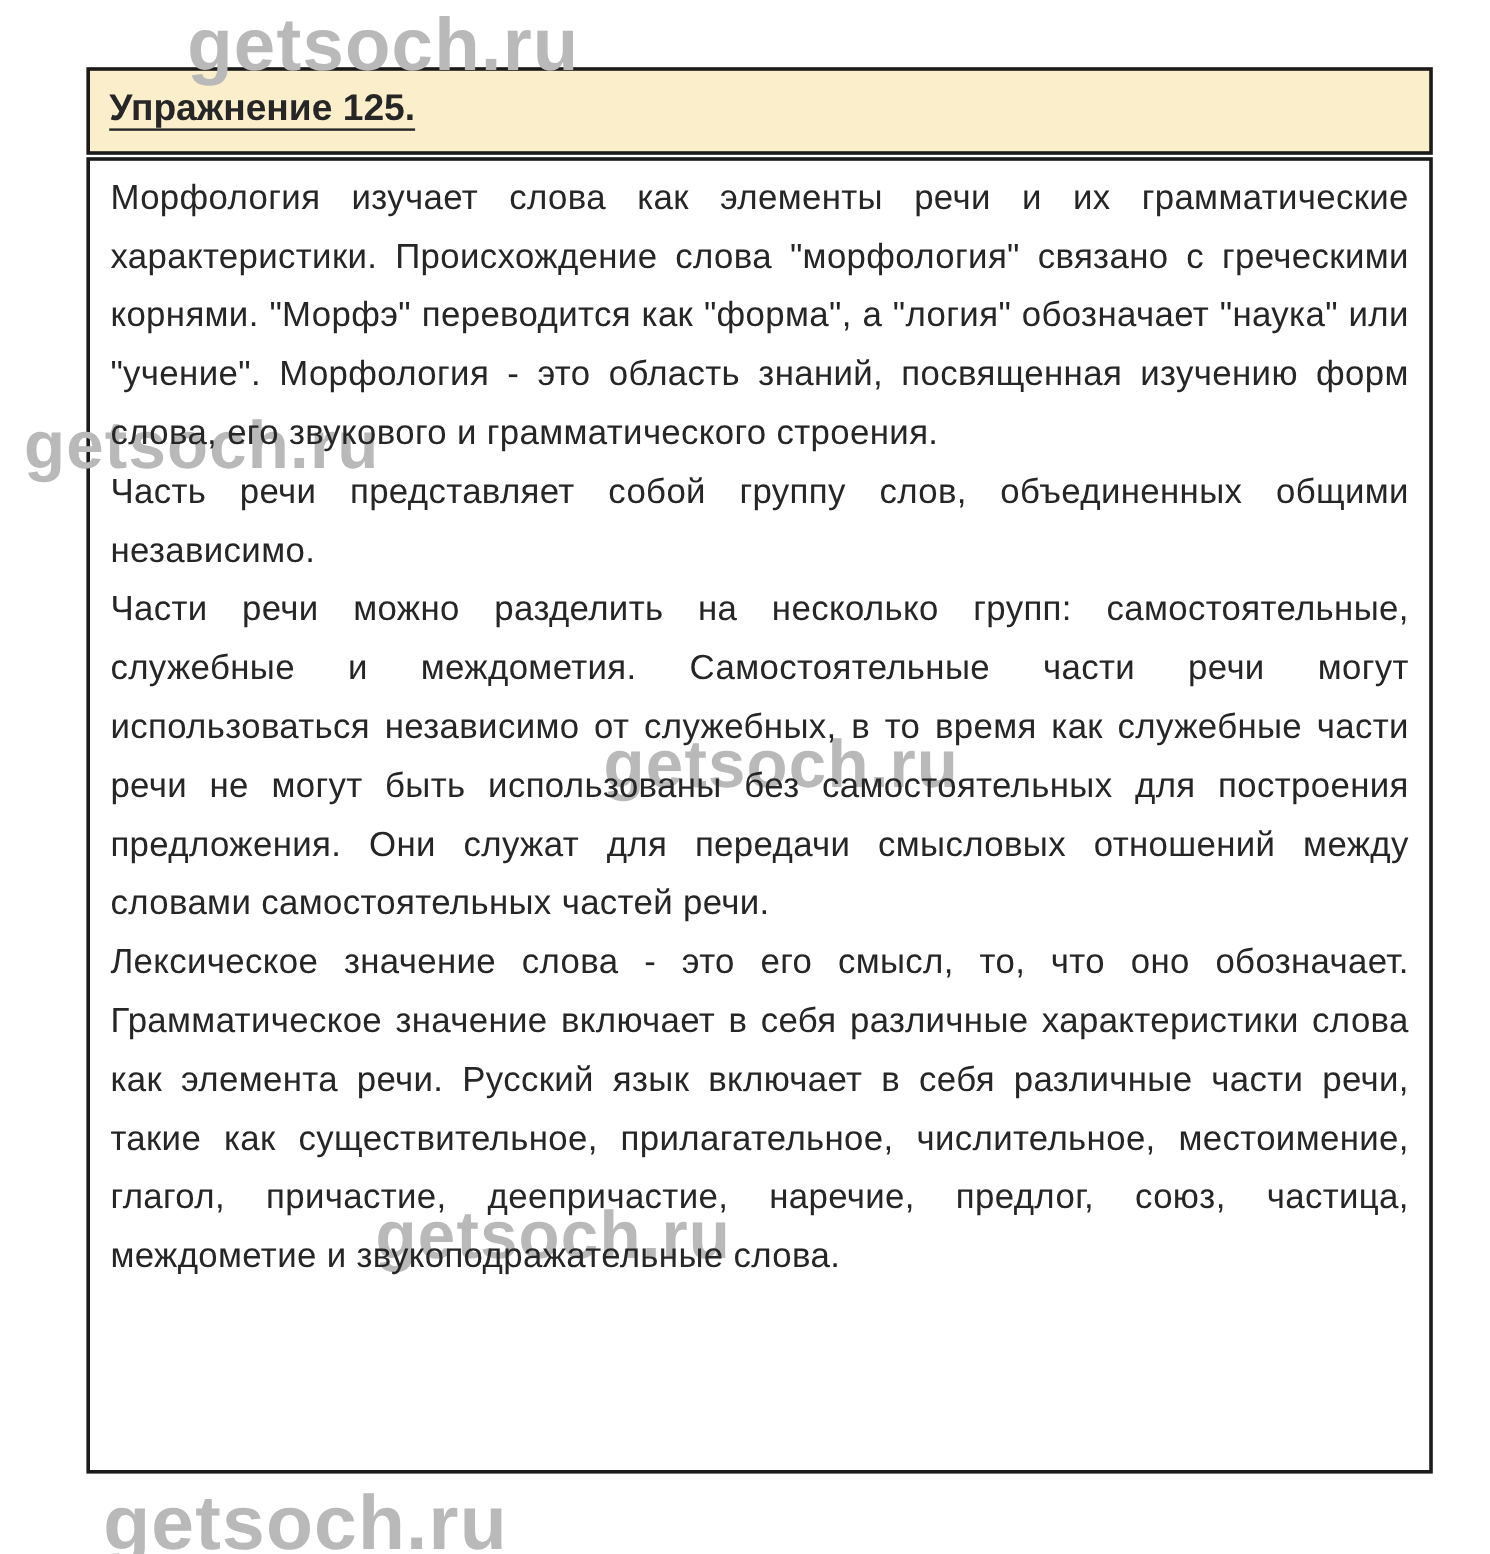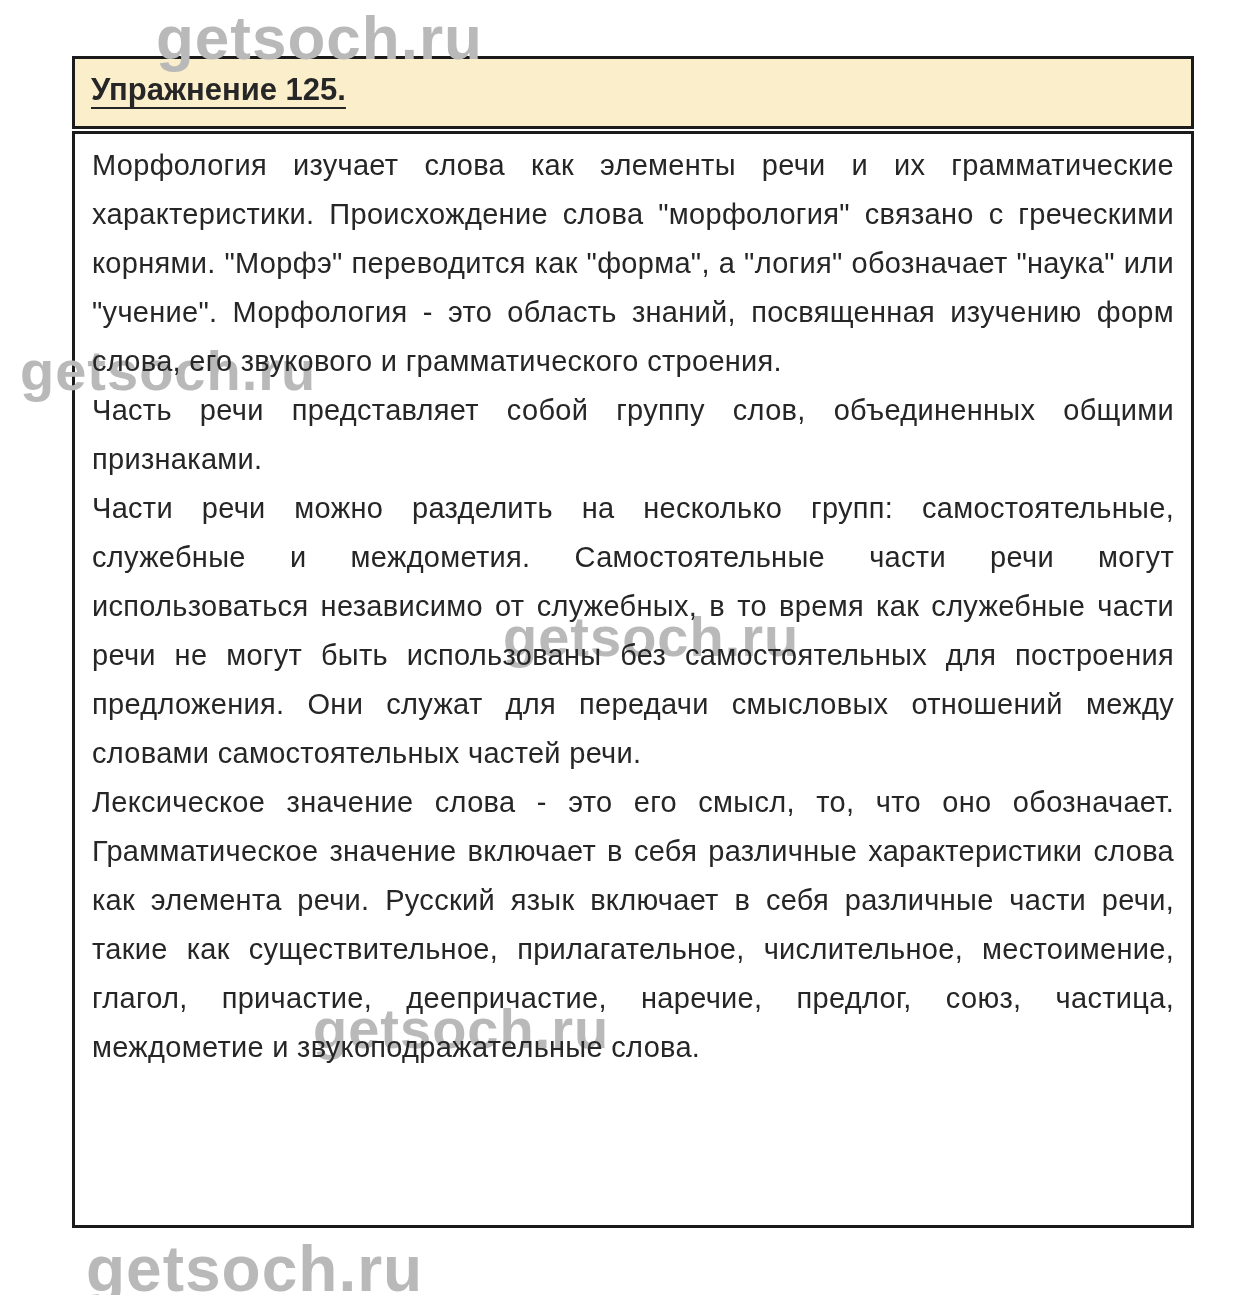--- a/index.html
+++ b/index.html
@@ -82,18 +82,18 @@
   <div class="watermark wm-center">getsoch.ru</div>
   <div class="watermark wm-lower">getsoch.ru</div>
   <div class="watermark wm-bottom">getsoch.ru</div>
 
   <div class="box header-box">
     <div class="title">Упражнение 125.</div>
   </div>
 
   <div class="box answer-box">
     <p>Морфология изучает слова как элементы речи и их грамматические характеристики. Происхождение слова "морфология" связано с греческими корнями. "Морфэ" переводится как "форма", а "логия" обозначает "наука" или "учение". Морфология - это область знаний, посвященная изучению форм слова, его звукового и грамматического строения.</p>
-    <p>Часть речи представляет собой группу слов, объединенных общими признаками.</p>
+    <p>Часть речи представляет собой группу слов, объединенных общими независимо.</p>
     <p>Части речи можно разделить на несколько групп: самостоятельные, служебные и междометия. Самостоятельные части речи могут использоваться независимо от служебных, в то время как служебные части речи не могут быть использованы без самостоятельных для построения предложения. Они служат для передачи смысловых отношений между словами самостоятельных частей речи.</p>
     <p>Лексическое значение слова - это его смысл, то, что оно обозначает. Грамматическое значение включает в себя различные характеристики слова как элемента речи. Русский язык включает в себя различные части речи, такие как существительное, прилагательное, числительное, местоимение, глагол, причастие, деепричастие, наречие, предлог, союз, частица, междометие и звукоподражательные слова.</p>
   </div>
 
 </div>
 
 </body></html>

